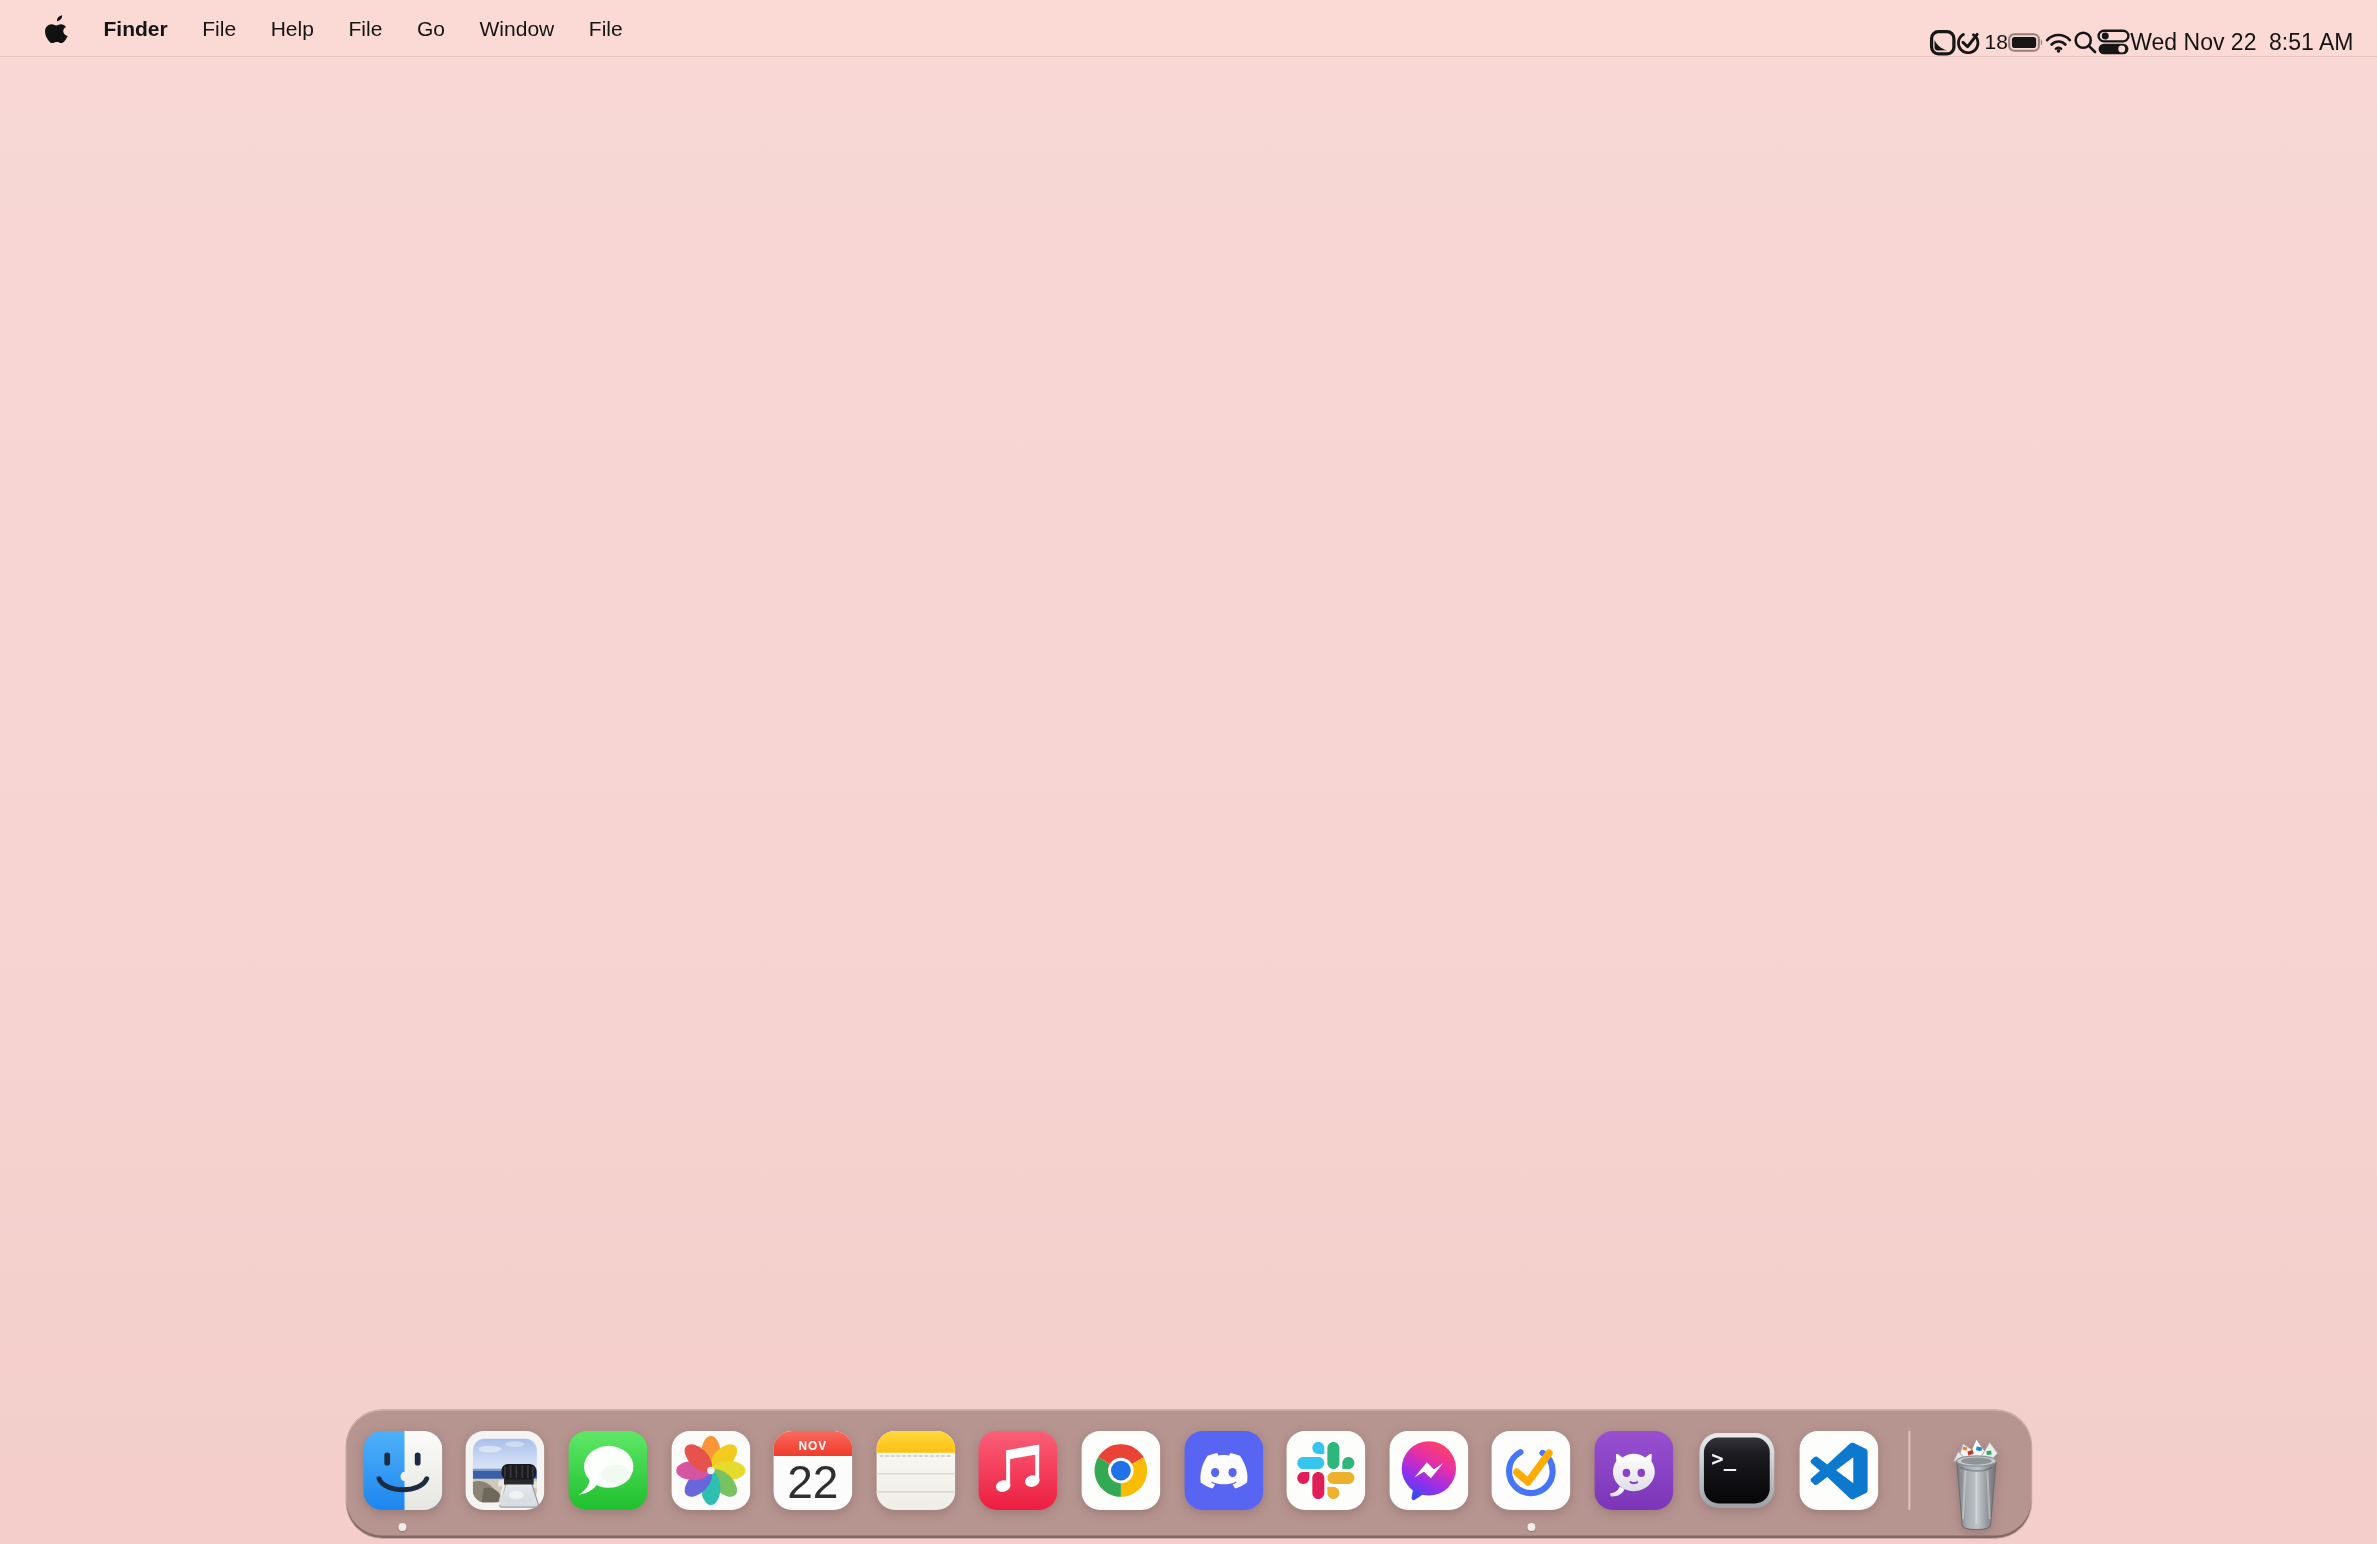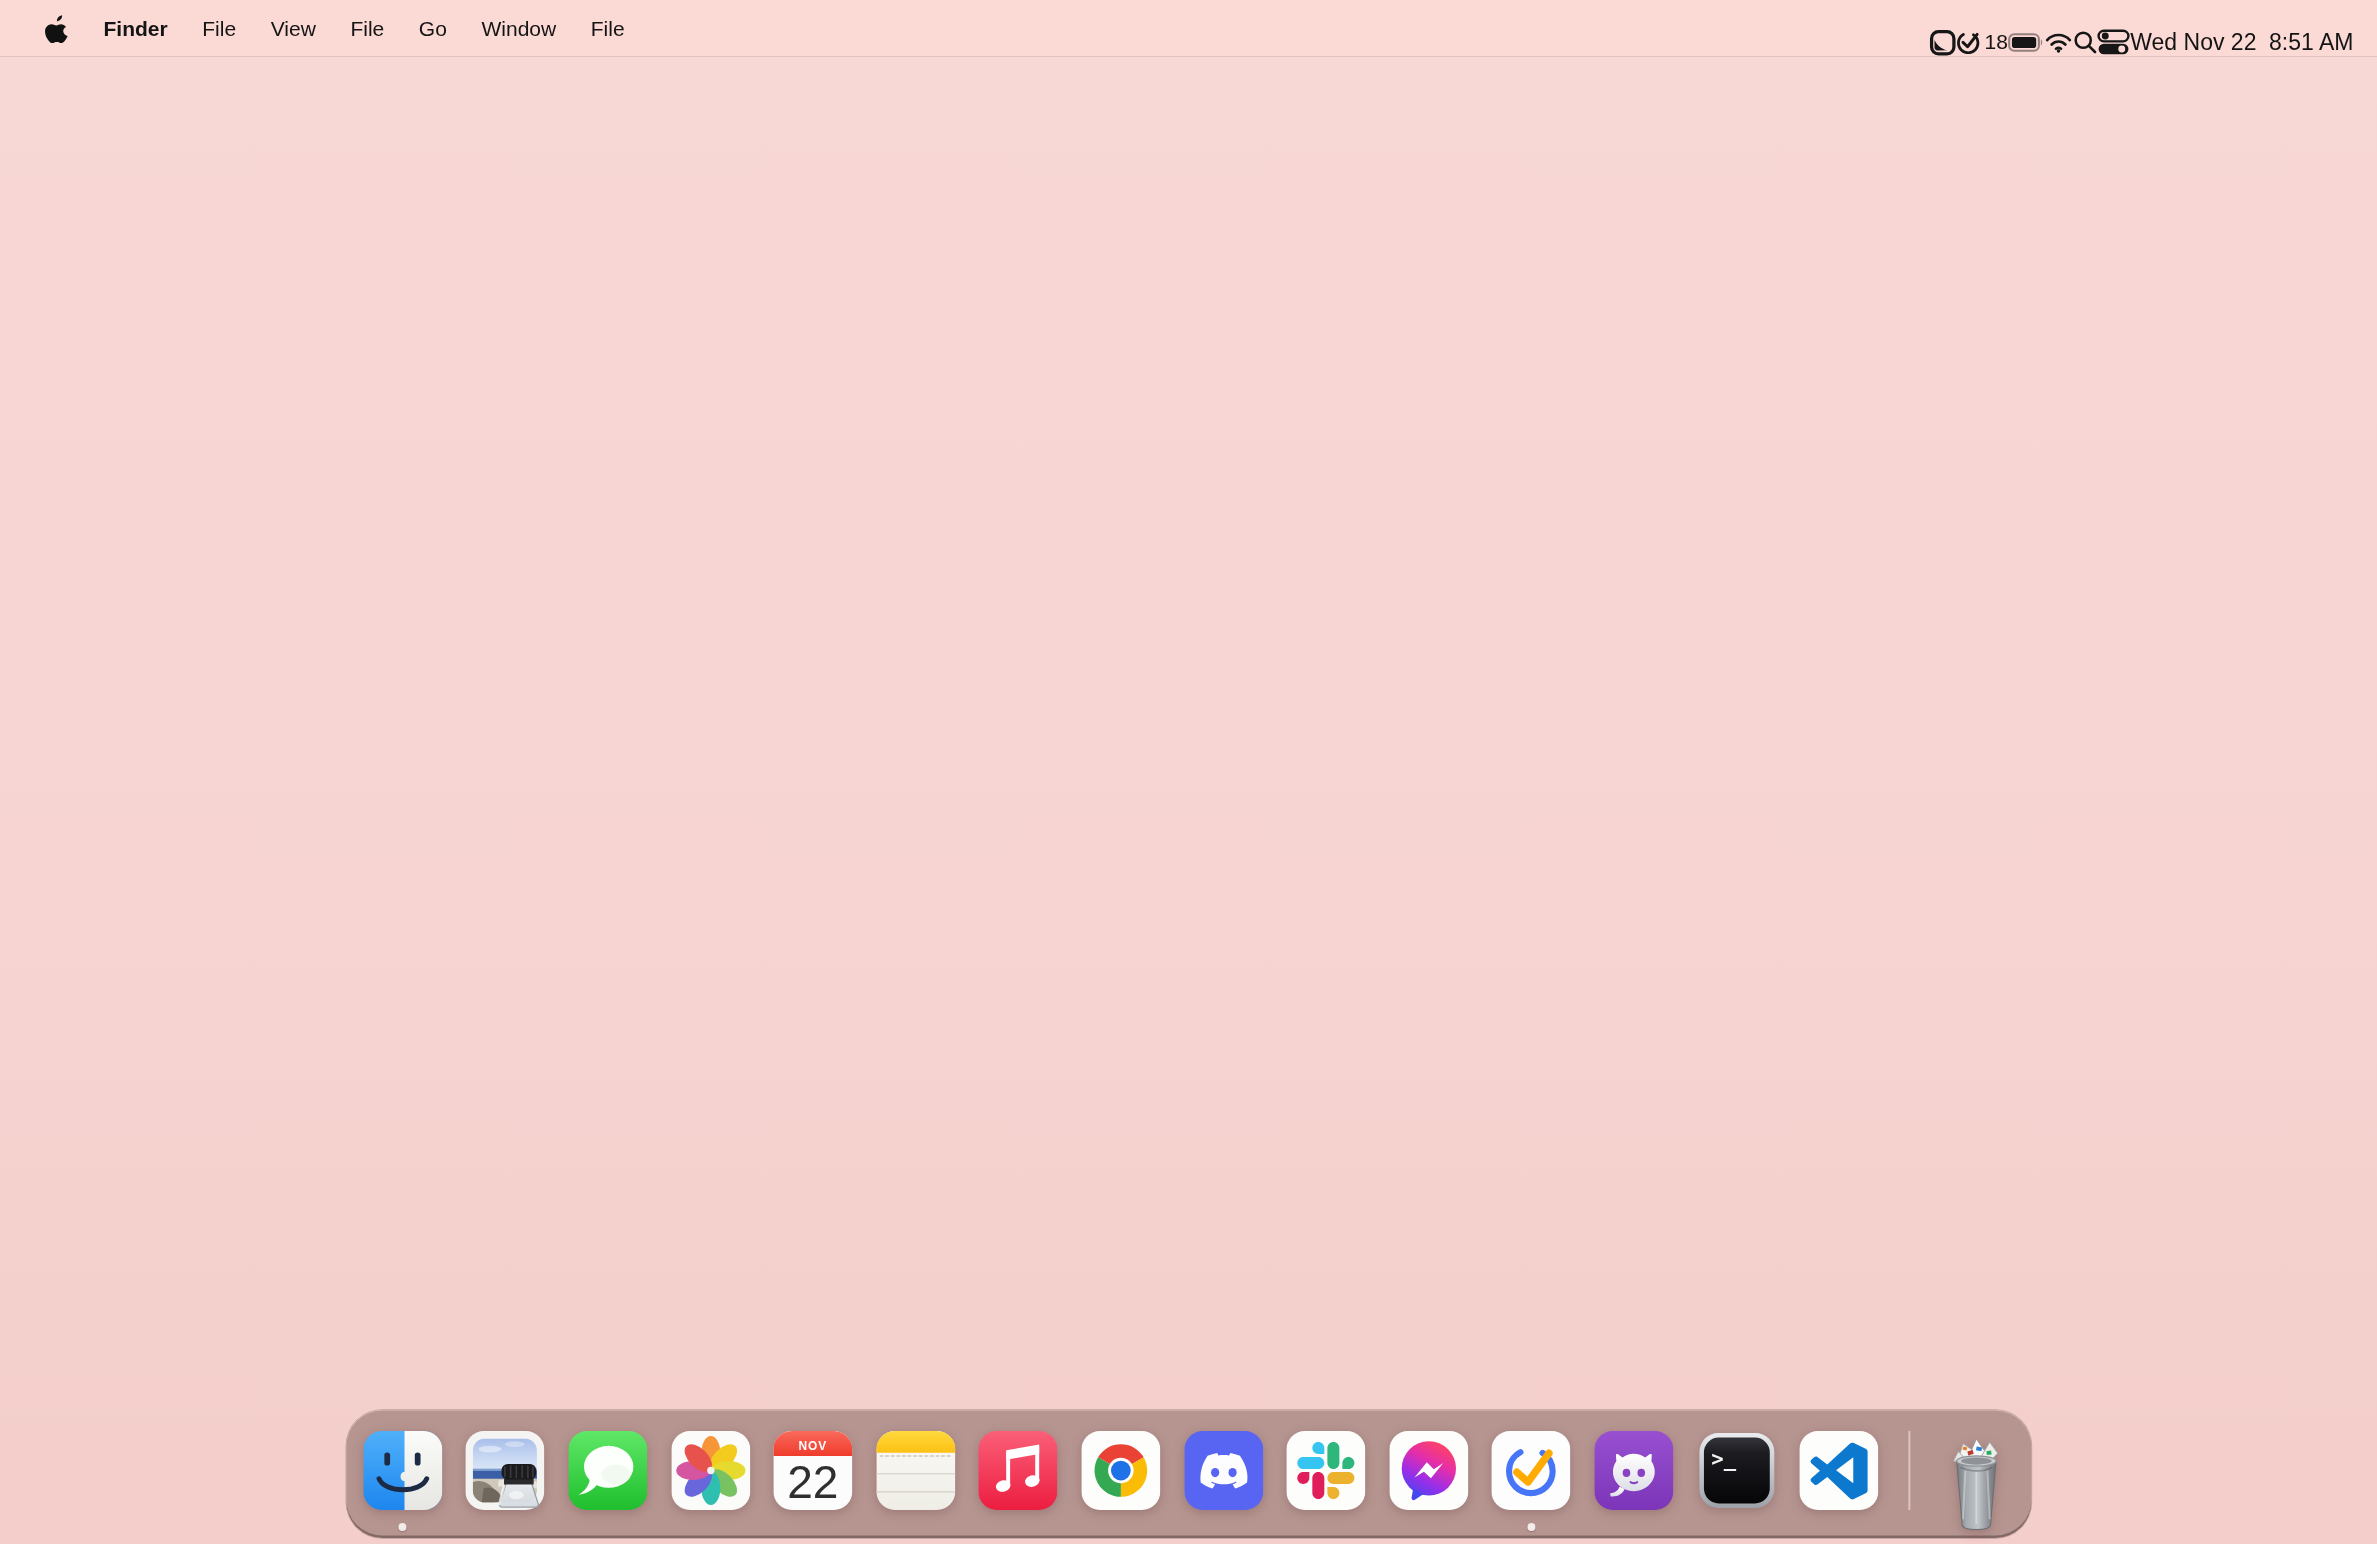--- a/index.html
+++ b/index.html
@@ -60,21 +60,21 @@
 <div class="menubar">
   <div class="menu-left">
     <div class="apple-menu">
       <svg width="23.6" height="28" viewBox="0 0 30 36">
         <path fill="#111" d="M21.8,0.4c0.2,1.9-0.6,3.8-1.7,5.2c-1.2,1.4-3.1,2.5-4.9,2.4c-0.2-1.8,0.7-3.7,1.8-5C18.2,1.6,20.2,0.6,21.8,0.4z"></path>
         <path fill="#111" d="M28.9,27.1c-0.8,1.8-1.2,2.6-2.2,4.2c-1.4,2.2-3.4,4.9-5.9,4.9c-2.2,0-2.8-1.4-5.8-1.4c-3,0-3.6,1.5-5.8,1.4c-2.5,0-4.4-2.4-5.8-4.6C-0.6,25.7-1,19.3,1.4,15.9c1.7-2.4,4.3-3.9,6.8-3.9c2.5,0,4.1,1.4,6.2,1.4c2,0,3.3-1.4,6.2-1.4c2.2,0,4.5,1.2,6.2,3.3C21.4,18.2,22.3,25,28.9,27.1z"></path>
       </svg>
     </div>
     <span class="menu-item app">Finder</span>
     <span class="menu-item">File</span>
-    <span class="menu-item">View</span>
+    <span class="menu-item">Help</span>
     <span class="menu-item">File</span>
     <span class="menu-item">Go</span>
     <span class="menu-item">Window</span>
     <span class="menu-item">File</span>
   </div>
 
   <div class="menu-right">
     <div class="status-btn">
       <svg width="27.5" height="27.5" viewBox="0 0 34 34">
         <rect x="3.2" y="3.2" width="27.6" height="27.6" rx="8.5" fill="none" stroke="#161616" stroke-width="4"></rect>

